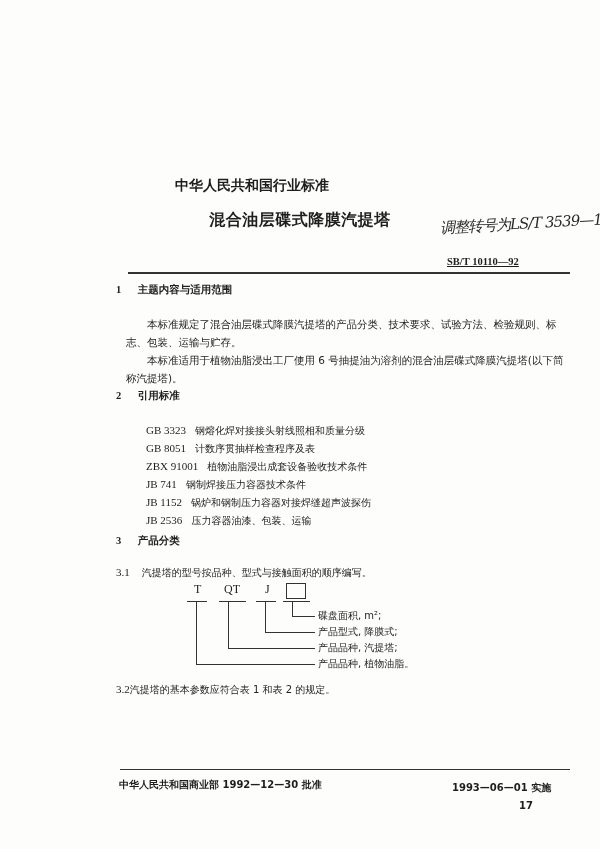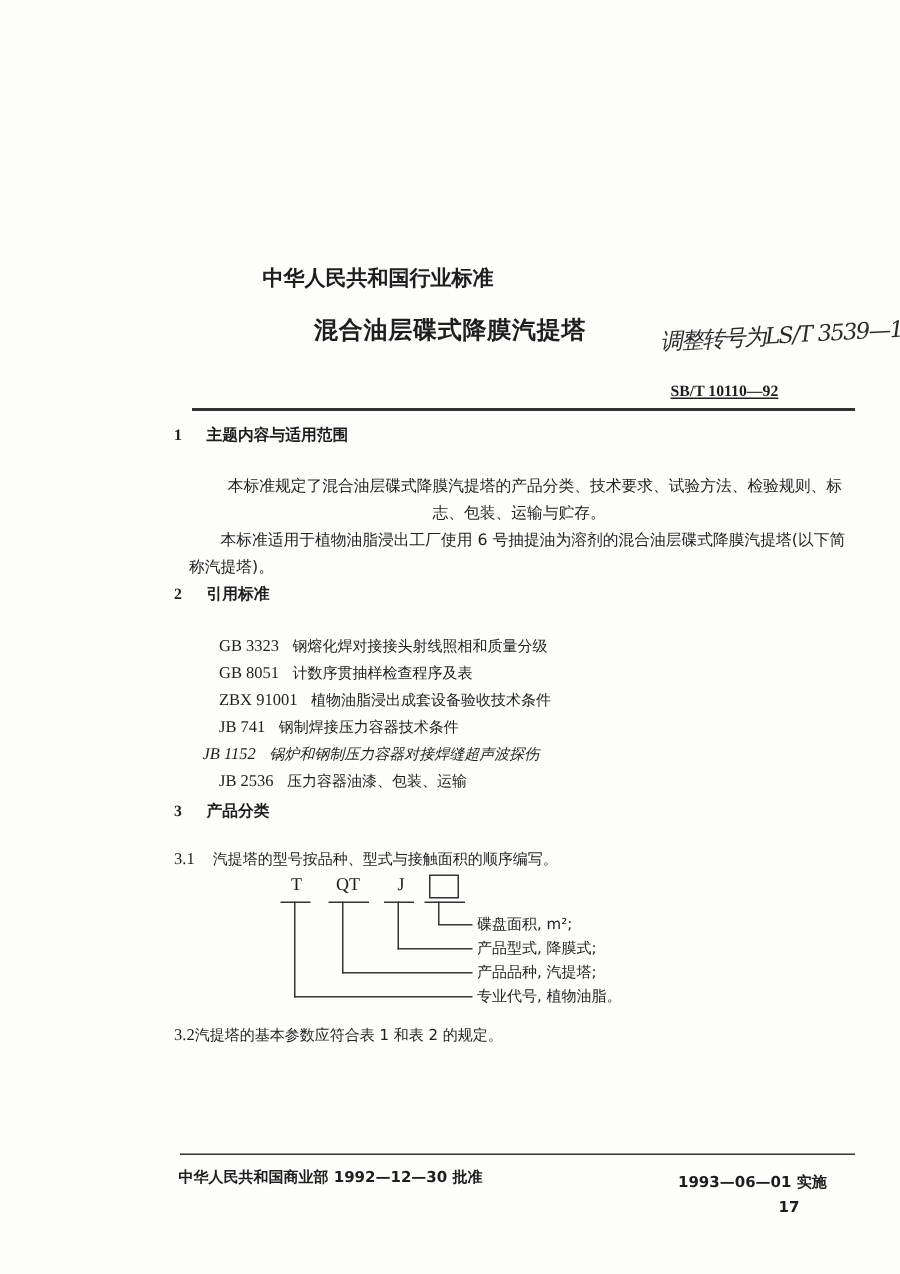--- a/index.html
+++ b/index.html
@@ -31,32 +31,32 @@
 <div class="abs hdr1">中华人民共和国行业标准</div>
 <div class="abs hdr2">混合油层碟式降膜汽提塔</div>
 <div class="abs handwrite">调整转号为LS/T 3539—1992</div>
 <div class="abs stdno">SB/T 10110—92</div>
 <div class="abs rule" style="left:128px; top:272px; width:442px;"></div>
 
 <div class="abs sec" style="left:116px; top:283px;">
   <span class="num">1</span>
   <span>主题内容与适用范围</span>
 </div>
-<div class="abs para" style="left:126px; top:315px; text-indent:21px; width:440px;text-align:center;">本标准规定了混合油层碟式降膜汽提塔的产品分类、技术要求、试验方法、检验规则、标志、包装、运输与贮存。</div>
+<div class="abs para" style="left:126px; top:315px; text-indent:21px; width:440px;">本标准规定了混合油层碟式降膜汽提塔的产品分类、技术要求、试验方法、检验规则、标志、包装、运输与贮存。</div>
 <div class="abs para" style="left:126px; top:351px; text-indent:21px; width:440px;">本标准适用于植物油脂浸出工厂使用 6 号抽提油为溶剂的混合油层碟式降膜汽提塔(以下简称汽提塔)。</div>
 
 <div class="abs sec" style="left:116px; top:389px;">
   <span class="num">2</span>
   <span>引用标准</span>
 </div>
 <div class="abs ref" style="left:146px; top:424px;"><span class="code">GB 3323</span><span>钢熔化焊对接接头射线照相和质量分级</span></div>
 <div class="abs ref" style="left:146px; top:442px;"><span class="code">GB 8051</span><span>计数序贯抽样检查程序及表</span></div>
 <div class="abs ref" style="left:146px; top:460px;"><span class="code">ZBX 91001</span><span>植物油脂浸出成套设备验收技术条件</span></div>
 <div class="abs ref" style="left:146px; top:478px;"><span class="code">JB 741</span><span>钢制焊接压力容器技术条件</span></div>
-<div class="abs ref" style="left:135px; top:496px;font-style:italic;"><span class="code">JB 1152</span><span>锅炉和钢制压力容器对接焊缝超声波探伤</span></div>
+<div class="abs ref" style="left:146px; top:496px;"><span class="code">JB 1152</span><span>锅炉和钢制压力容器对接焊缝超声波探伤</span></div>
 <div class="abs ref" style="left:146px; top:514px;"><span class="code">JB 2536</span><span>压力容器油漆、包装、运输</span></div>
 
 <div class="abs sec" style="left:116px; top:534px;">
   <span class="num">3</span>
   <span>产品分类</span>
 </div>
 <div class="abs ref" style="left:116px; top:566px;"><span class="code" style="margin-right:12px;">3.1</span><span>汽提塔的型号按品种、型式与接触面积的顺序编写。</span></div>
 
 <div>
   <div class="abs code-letter" style="left:194px; top:582px;">T</div>
@@ -75,21 +75,21 @@
   <div class="ln" style="left:196px; top:601px; width:1px; height:64px;"></div>
 
   <div class="ln" style="left:292px; top:616px; width:23px; height:1px;"></div>
   <div class="ln" style="left:265px; top:632px; width:50px; height:1px;"></div>
   <div class="ln" style="left:228px; top:648px; width:87px; height:1px;"></div>
   <div class="ln" style="left:196px; top:664px; width:119px; height:1px;"></div>
 
   <div class="abs lbl" style="left:318px; top:609px;">碟盘面积, m²;</div>
   <div class="abs lbl" style="left:318px; top:625px;">产品型式, 降膜式;</div>
   <div class="abs lbl" style="left:318px; top:641px;text-align:center;">产品品种, 汽提塔;</div>
-  <div class="abs lbl" style="left:318px; top:657px;">专业代号, 植物油脂。</div>
+  <div class="abs lbl" style="left:318px; top:657px;">产品品种, 植物油脂。</div>
 </div>
 
 <div class="abs ref" style="left:116px; top:683px;"><span class="code" style="margin-right:0;">3.2</span><span>汽提塔的基本参数应符合表 1 和表 2 的规定。</span></div>
 
 <div class="abs rule" style="left:120px; top:769px; width:450px; height:1px;"></div>
 <div class="abs footer" style="left:119px; top:778px;">中华人民共和国商业部 1992—12—30 批准</div>
 <div class="abs footer" style="left:452px; top:781px;">1993—06—01 实施</div>
 <div class="abs footer" style="left:519px; top:800px;">17</div>
 
 </body></html>

